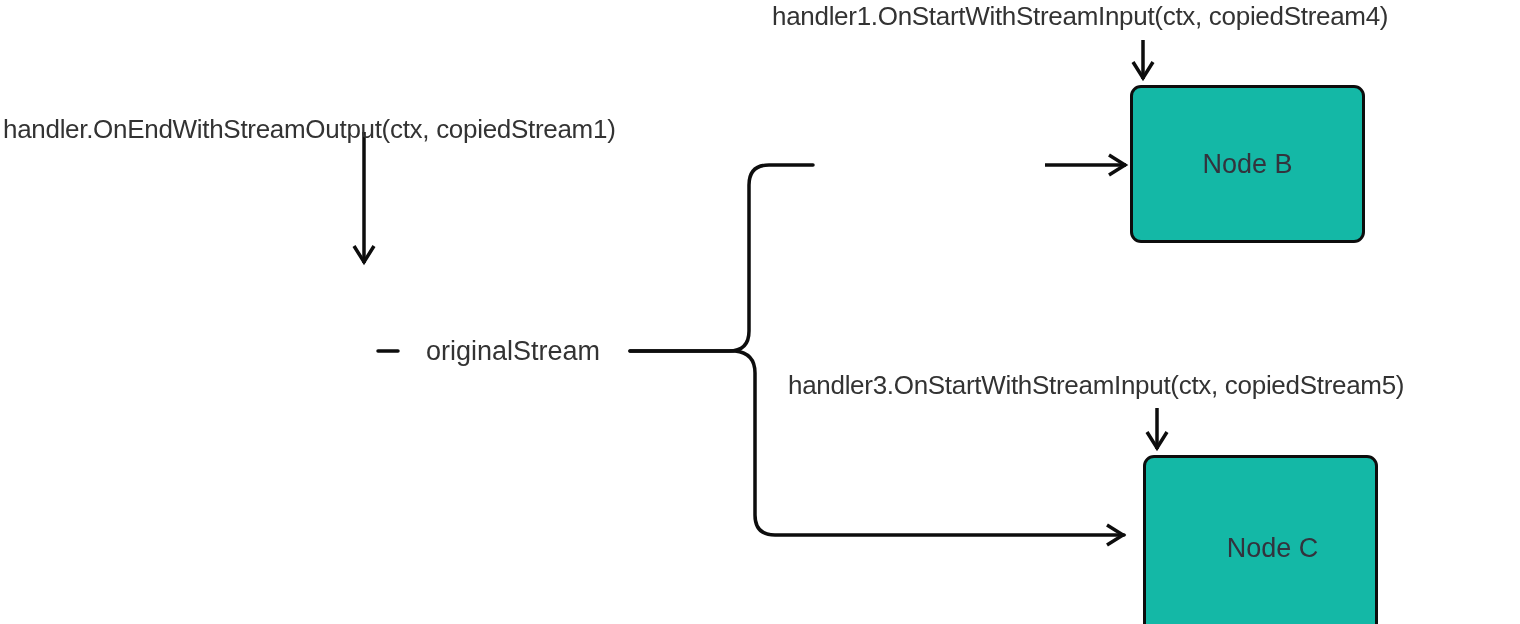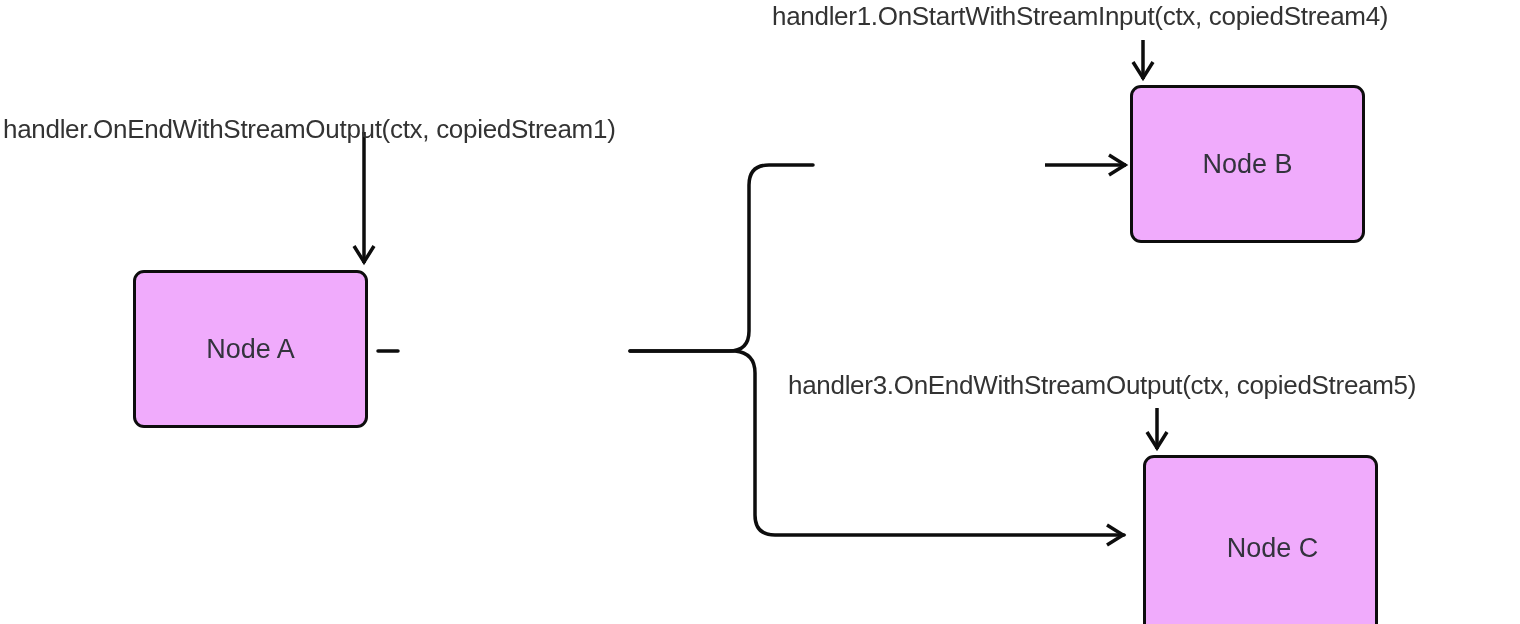--- a/index.html
+++ b/index.html
@@ -7,21 +7,21 @@
     position:relative;
     width:1520px;height:624px;
     background:#ffffff;
     font-family:"Liberation Sans","DejaVu Sans",sans-serif;
     color:#333333;
     overflow:hidden;
   }
   .edge-layer{position:absolute;left:0;top:0;width:1520px;height:624px;}
   .node{
     position:absolute;
-    background:#f0abfc;
+    background:#14b8a6;
     border:3.5px solid #0d0d0d;
     border-radius:11px;
     display:flex;align-items:center;justify-content:center;
     font-size:27px;
     color:#33333d;
     box-sizing:border-box;
   }
   .node-a{left:133px;top:270px;width:235px;height:158px;}
   .node-b{left:1130px;top:85px;width:235px;height:158px;}
   .node-c{left:1143px;top:455px;width:235px;height:186px;padding-left:24px;}
@@ -69,26 +69,24 @@
 
     <path d="M 630 351 H 729 Q 749 351 749 331 V 185 Q 749 165 769 165 H 813" fill="none" stroke="#0d0d0d" stroke-width="3.5" stroke-linecap="round"></path>
 
     <path d="M 630 351 H 735 Q 755 353 755 373 V 515 Q 755 535 775 535 H 1124" fill="none" stroke="#0d0d0d" stroke-width="3.5" stroke-linecap="round" marker-end="url(#arrowhead)"></path>
 
     <path d="M 1045 165 H 1126" fill="none" stroke="#0d0d0d" stroke-width="3.5" marker-end="url(#arrowhead)"></path>
   </svg>
 
   <div class="annotation handler-a">handler.OnEndWithStreamOutput(ctx, copiedStream1)</div>
   <div class="annotation handler-b">handler1.OnStartWithStreamInput(ctx, copiedStream4)</div>
-  <div class="annotation handler-c">handler3.OnEndWithStreamOutput(ctx, copiedStream5)</div>
+  <div class="annotation handler-c">handler3.OnStartWithStreamInput(ctx, copiedStream5)</div>
 
+  <div class="edge-label lbl-original">originalStream</div>
 
-  <div class="node node-a">
-    <span>Node A</span>
-  </div>
   <div class="node node-b">
     <span>Node B</span>
   </div>
   <div class="node node-c">
     <span>Node C</span>
   </div>
 
 </div>
 
 </body></html>

